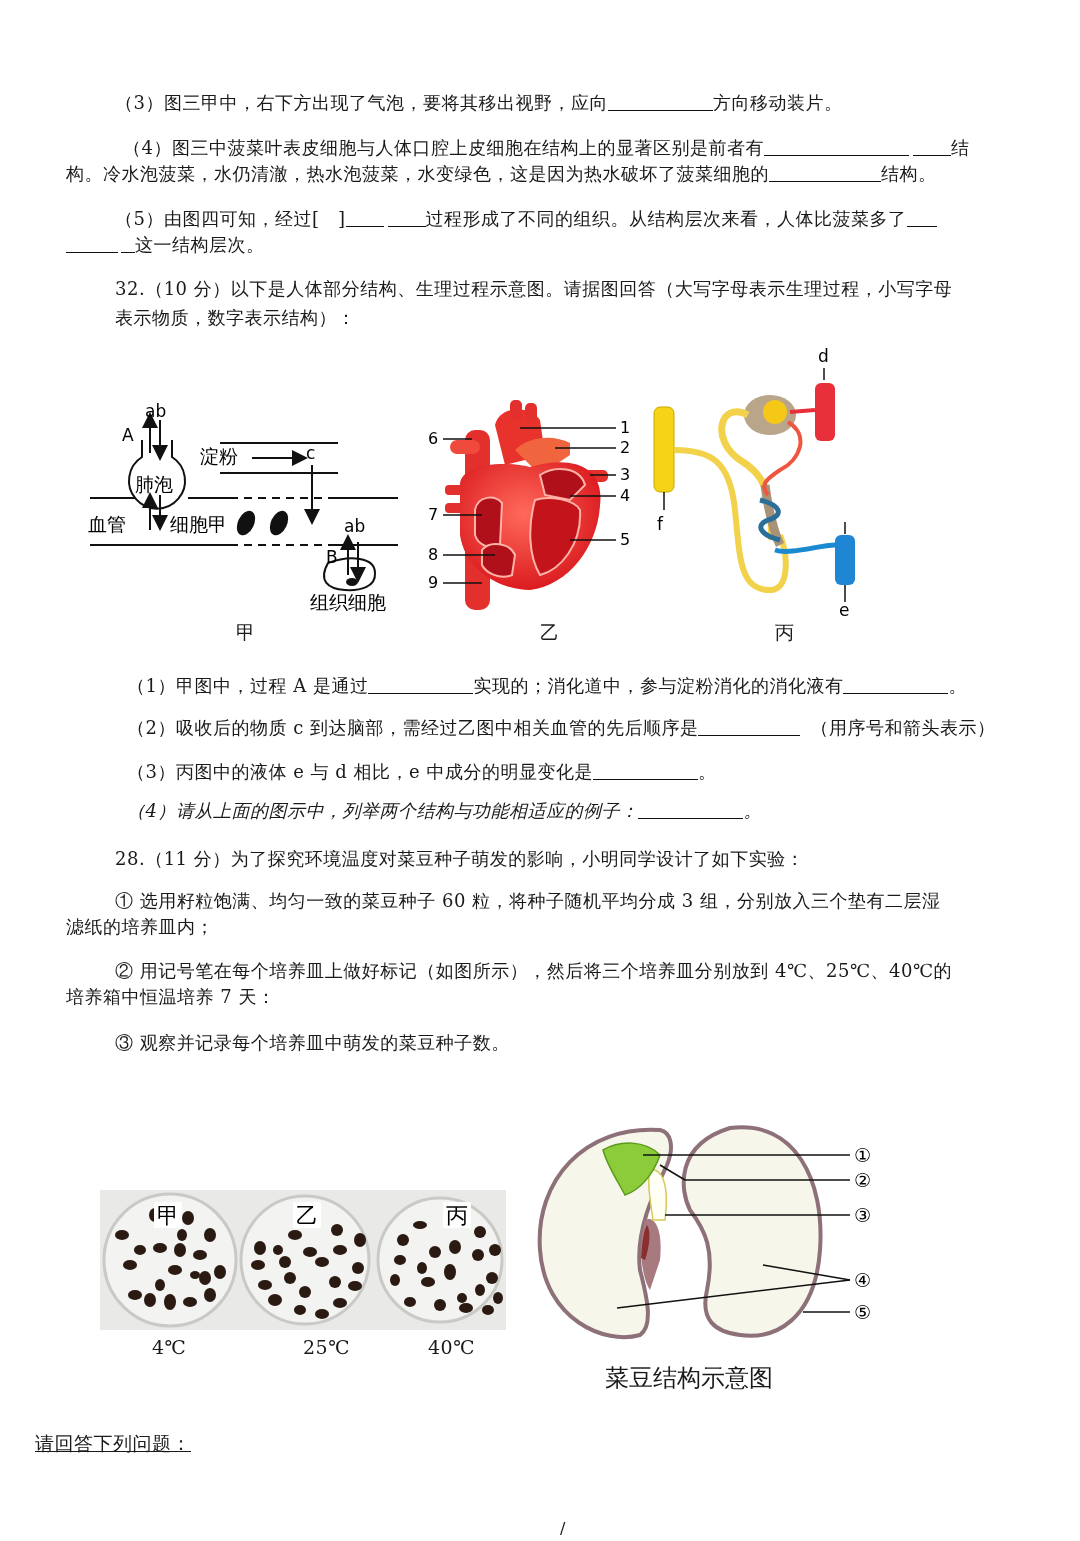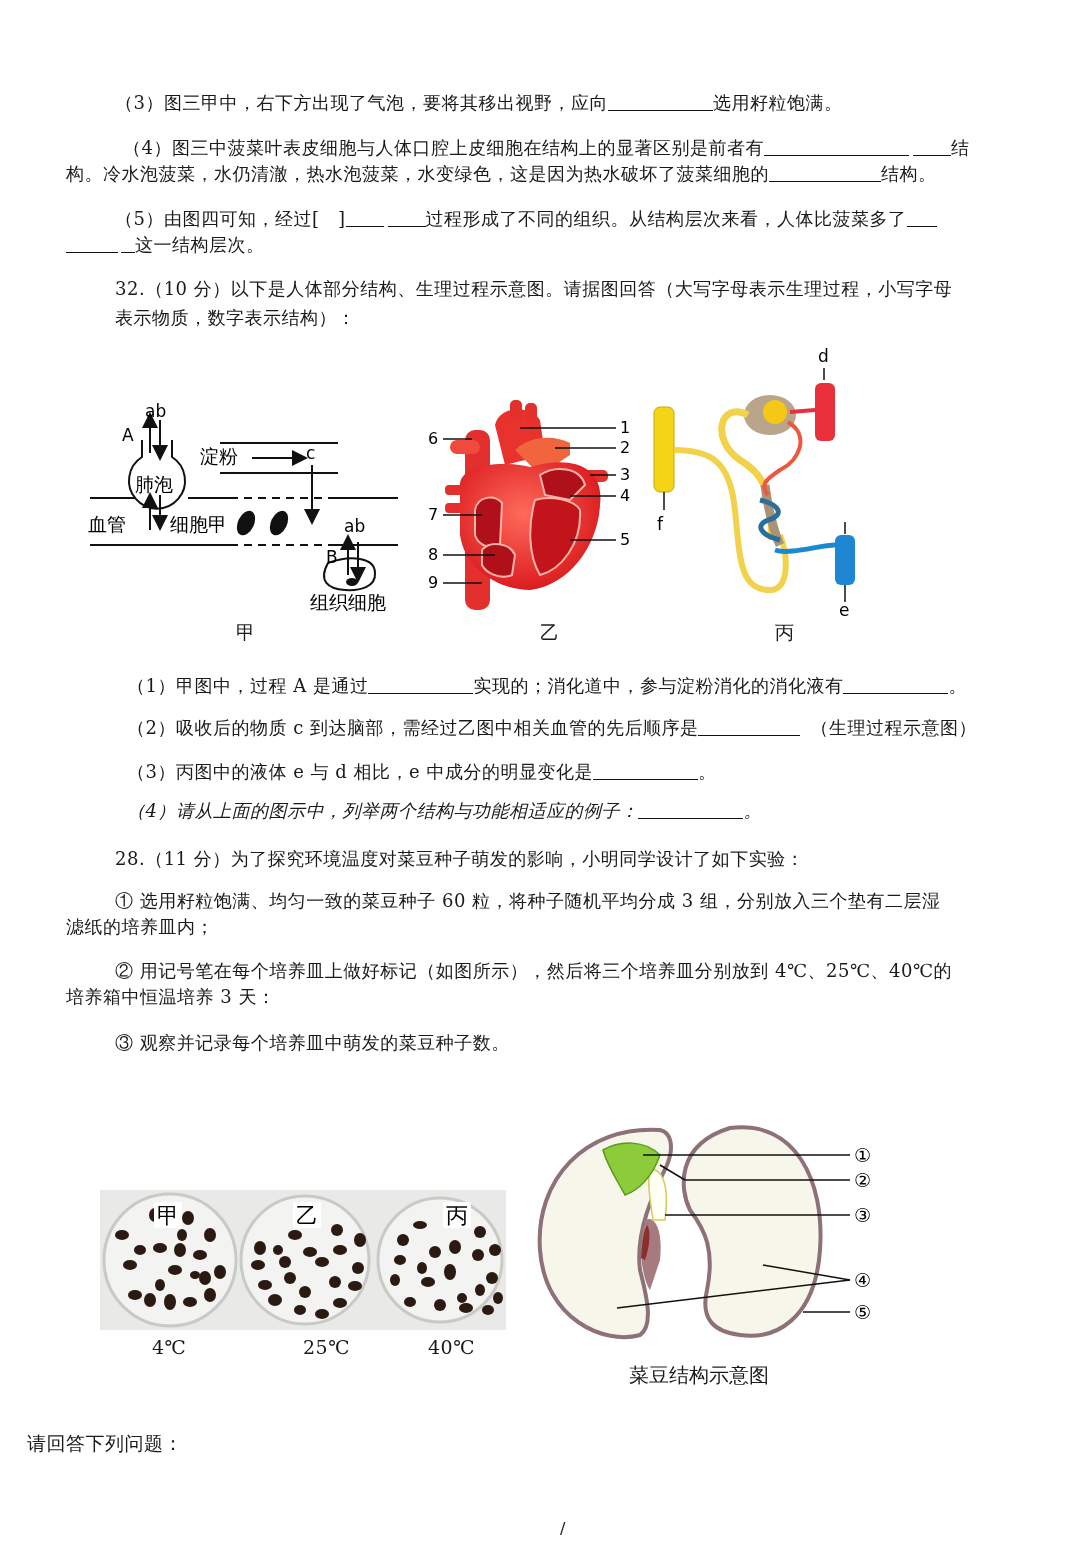--- a/index.html
+++ b/index.html
@@ -9,21 +9,21 @@
   .blank { display: inline-block; border-bottom: 1.5px solid #111; height: 18px; vertical-align: -2px; }
   .sans { font-family: "DejaVu Sans", "Liberation Sans", sans-serif; }
   .fig { position: absolute; }
   .cap { position: absolute; font-size: 19px; font-family: "DejaVu Sans", sans-serif; }
   svg text { font-family: "DejaVu Sans", sans-serif; }
 </style>
 </head>
 <body>
 
 <div class="line" style="left:115px; top:90px;">
-  <span>（3）图三甲中，右下方出现了气泡，要将其移出视野，应向</span><span class="blank" style="width:105px;"></span><span>选用籽粒饱满。</span>
+  <span>（3）图三甲中，右下方出现了气泡，要将其移出视野，应向</span><span class="blank" style="width:105px;"></span><span>方向移动装片。</span>
 </div>
 
 <div class="line" style="left:115px; top:135px;margin-left:8px;">
   <span>（4）图三中菠菜叶表皮细胞与人体口腔上皮细胞在结构上的显著区别是前者有</span><span class="blank" style="width:145px;"></span><span class="blank" style="width:38px; margin-left:4px;"></span><span>结</span>
 </div>
 <div class="line" style="left:66px; top:161px;">
   <span>构。冷水泡菠菜，水仍清澈，热水泡菠菜，水变绿色，这是因为热水破坏了菠菜细胞的</span><span class="blank" style="width:112px;"></span><span>结构。</span>
 </div>
 
 <div class="line" style="left:115px; top:206px;">
@@ -170,34 +170,34 @@
       <text x="199" y="276">e</text>
     </g>
   </svg>
 </div>
 <div class="cap" style="left:775px; top:620px;">丙</div>
 
 <div class="line" style="left:127px; top:673px;">
   <span>（1）甲图中，过程 A 是通过</span><span class="blank" style="width:105px;"></span><span>实现的；消化道中，参与淀粉消化的消化液有</span><span class="blank" style="width:105px;"></span><span>。</span>
 </div>
 <div class="line" style="left:127px; top:715px;">
-  <span>（2）吸收后的物质 c 到达脑部，需经过乙图中相关血管的先后顺序是</span><span class="blank" style="width:102px;"></span><span style="margin-left:10px;">（生理过程示意图）</span>
+  <span>（2）吸收后的物质 c 到达脑部，需经过乙图中相关血管的先后顺序是</span><span class="blank" style="width:102px;"></span><span style="margin-left:10px;">（用序号和箭头表示）</span>
 </div>
 <div class="line" style="left:127px; top:759px;">
   <span>（3）丙图中的液体 e 与 d 相比，e 中成分的明显变化是</span><span class="blank" style="width:105px;"></span><span>。</span>
 </div>
 <div class="line" style="left:127px; top:798px;font-style:italic;">
   <span>（4）请从上面的图示中，列举两个结构与功能相适应的例子：</span><span class="blank" style="width:105px;"></span><span>。</span>
 </div>
 
 <div class="line" style="left:115px; top:846px;">28.（11 分）为了探究环境温度对菜豆种子萌发的影响，小明同学设计了如下实验：</div>
 <div class="line" style="left:115px; top:888px;">① 选用籽粒饱满、均匀一致的菜豆种子 60 粒，将种子随机平均分成 3 组，分别放入三个垫有二层湿</div>
 <div class="line" style="left:66px; top:914px;">滤纸的培养皿内；</div>
 <div class="line" style="left:115px; top:958px;text-align:center;">② 用记号笔在每个培养皿上做好标记（如图所示），然后将三个培养皿分别放到 4℃、25℃、40℃的</div>
-<div class="line" style="left:66px; top:984px;">培养箱中恒温培养 3 天：</div>
+<div class="line" style="left:66px; top:984px;">培养箱中恒温培养 7 天：</div>
 <div class="line" style="left:115px; top:1030px;">③ 观察并记录每个培养皿中萌发的菜豆种子数。</div>
 
 <div class="fig" style="left:100px; top:1190px; width:406px; height:140px; background:#e9e9e7;">
   <svg width="406" height="140" viewBox="0 0 406 140">
     <g fill="#f3f3f1" stroke="#c9c9c6" stroke-width="3">
       <circle cx="70" cy="70" r="66"></circle>
       <circle cx="205" cy="70" r="64"></circle>
       <circle cx="340" cy="70" r="62"></circle>
     </g>
     <g fill="#2a1a12">
@@ -300,17 +300,17 @@
     </g>
     <g font-size="19">
       <text x="329" y="42">①</text>
       <text x="329" y="67">②</text>
       <text x="329" y="102">③</text>
       <text x="329" y="167">④</text>
       <text x="329" y="199">⑤</text>
     </g>
   </svg>
 </div>
-<div class="cap" style="left:605px; top:1362px; font-size:20px;margin-left:24px;">菜豆结构示意图</div>
-
-<div class="line sans" style="left:27px; top:1430px; font-size:19px;">请回答下列问题：</div>
+<div class="cap" style="left:605px; top:1362px; font-size:24px;">菜豆结构示意图</div>
+
+<div class="line sans" style="left:35px; top:1430px; font-size:19px;text-decoration:underline;">请回答下列问题：</div>
 
 <div class="line sans" style="left:560px; top:1516px; font-size:16px;">/</div>
 
 </body></html>

